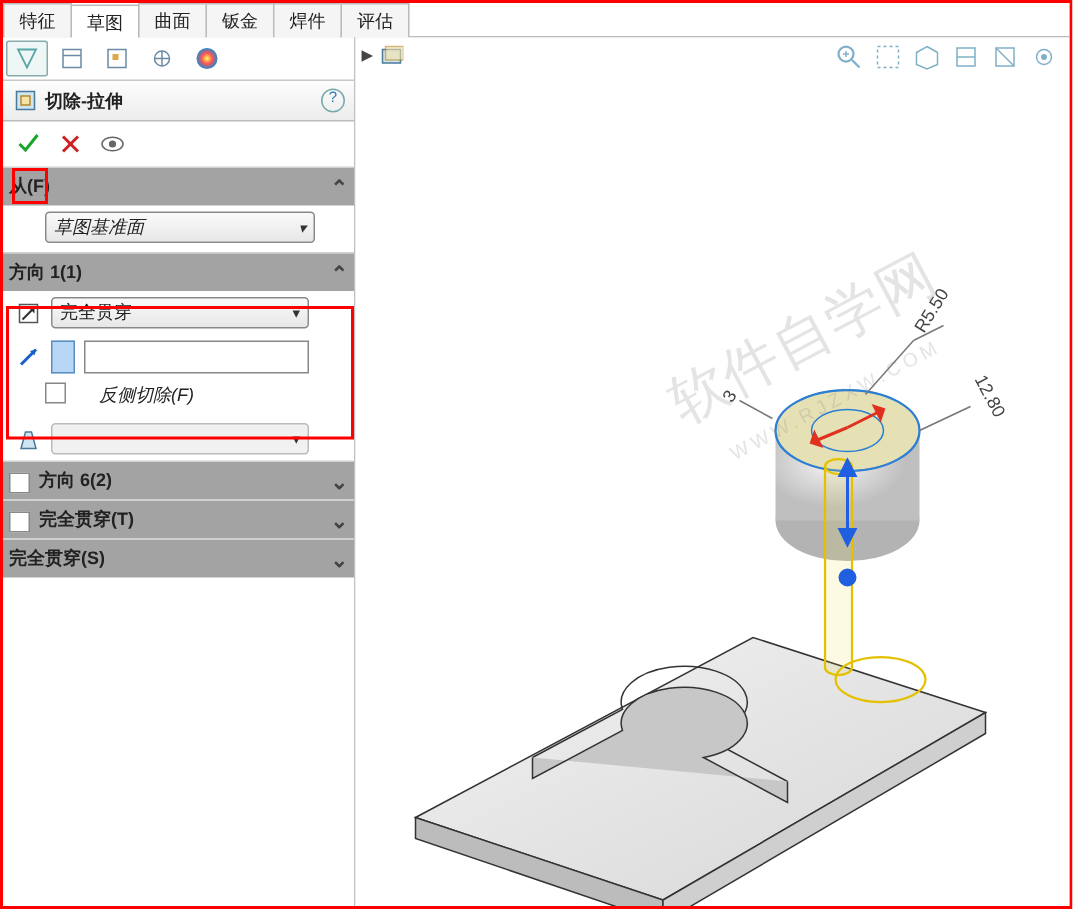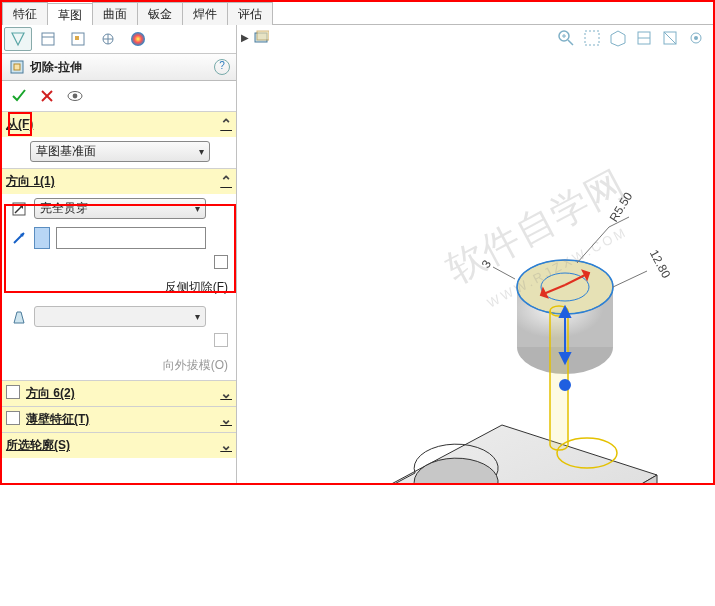--- a/index.html
+++ b/index.html
@@ -1,34 +1,34 @@
 <!DOCTYPE html>
 <html><head>
 <meta charset="utf-8">
 <style>
   html,body{margin:0;padding:0;font-family:"Microsoft YaHei","Segoe UI",Arial,sans-serif;font-size:12px;background:#fff;color:#222;}
-  .app{width:715px;height:485px;border:2px solid #f00;box-sizing:border-box;position:relative;background:#fff;overflow:hidden;}
+  .app{width:715px;height:606px;border:2px solid #f00;box-sizing:border-box;position:relative;background:#fff;overflow:hidden;}
   .ribbon{height:22px;background:#fff;border-bottom:1px solid #bbb;display:flex;}
   .tab{padding:3px 10px 0;height:19px;border:1px solid #bbb;border-bottom:none;margin-right:-1px;background:#f5f5f5;cursor:pointer;font-size:12px;}
   .tab.active{background:#fff;font-weight:normal;position:relative;top:1px;}
   .body{display:flex;height:calc(606px - 26px);}
   .panel{width:234px;border-right:1px solid #c0c0c0;background:#fff;display:flex;flex-direction:column;position:relative;}
   .propicons{height:24px;border-bottom:1px solid #c8c8c8;display:flex;align-items:center;padding:2px;gap:2px;}
   .pi{width:26px;height:22px;border:1px solid transparent;display:flex;align-items:center;justify-content:center;border-radius:2px;}
   .pi.active{border-color:#8aa;background:#eef6f6;}
   .feature-title{display:flex;align-items:center;padding:4px 6px;background:linear-gradient(#fdfdfd,#ececec);border-bottom:1px solid #bbb;font-weight:bold;}
   .feature-title .q{margin-left:auto;color:#2a7bbd;border:1px solid #7aa;border-radius:50%;width:14px;height:14px;line-height:12px;text-align:center;font-size:10px;font-weight:normal;}
   .okrow{display:flex;align-items:center;gap:10px;padding:6px 8px;}
   .section{border-top:1px solid #d0d0d0;}
-  .shead{display:flex;align-items:flex-start;padding:4px 4px;font-weight:bold;background:#fef9c3;text-decoration:underline;}
+  .shead{display:flex;align-items:flex-end;padding:4px 4px;font-weight:bold;background:#a3a3a3;}
   .shead .toggle{margin-left:auto;font-size:14px;color:#444;}
-  .srow{padding:4px 8px 6px 28px;}
+  .srow{padding:4px 8px 6px 28px;font-style:italic;}
   .sel{width:168px;height:19px;border:1px solid #888;background:linear-gradient(#fafafa,#e7e7e7);display:flex;align-items:center;padding:0 5px;border-radius:3px;}
   .sel .dd{margin-left:auto;font-size:10px;color:#333;}
-  .chk{display:flex;align-items:flex-end;gap:10px;flex-direction:column;}
+  .chk{display:flex;align-items:flex-start;gap:22px;}
   .chkbox{width:12px;height:12px;border:1px solid #888;background:#fff;}
   .textbox{width:148px;height:20px;border:1px solid #888;background:#fff;display:inline-block;vertical-align:middle;}
   .redbox{border:2px solid #f00;position:absolute;pointer-events:none;z-index:5;}
   .rb1{left:6px;top:87px;width:20px;height:20px;}
   .rb2{left:2px;top:179px;width:228px;height:85px;}
   .viewport{flex:1;position:relative;background:#fff;overflow:hidden;}
   .topright{position:absolute;right:8px;top:4px;display:flex;gap:8px;}
   .vicon{width:18px;height:18px;color:#7fb0c7;}
   .breadcrumb{position:absolute;left:4px;top:4px;display:flex;align-items:center;gap:4px;font-size:12px;color:#444;}
   .bcaret{font-size:10px;}
@@ -179,47 +179,41 @@
           <span class="leftico">
             <svg width="16" height="16">
                 <polygon points="3,14 13,14 10,3 6,3" fill="#cfe5ef" stroke="#4a7a9a"></polygon>
               </svg>
           </span>
           <div class="sel" style="width:160px;background:#f1f1f1;border-color:#bbb;">
             <span></span>
             <span class="dd">▾</span>
           </div>
         </div>
-        <div class="srow" style="padding-top:2px;color:#999;">
-          <label class="chk">
-            <span class="chkbox" style="border-color:#bbb;"></span>
-            <span>向外拔模(O)</span>
-          </label>
-        </div>
       </div>
 
       <div class="section">
         <div class="shead">
           <span class="chkbox" style="margin-right:6px;"></span>
           <span>方向 6(2)</span>
           <span class="toggle">⌄</span>
         </div>
       </div>
 
       <div class="section">
         <div class="shead">
           <span class="chkbox" style="margin-right:6px;"></span>
-          <span>薄壁特征(T)</span>
+          <span>完全贯穿(T)</span>
           <span class="toggle">⌄</span>
         </div>
       </div>
 
       <div class="section">
         <div class="shead">
-          <span>所选轮廓(S)</span>
+          <span>完全贯穿(S)</span>
           <span class="toggle">⌄</span>
         </div>
       </div>
 
       <div class="redbox rb1"></div>
       <div class="redbox rb2"></div>
     </div>
 
     <div class="viewport">
 

